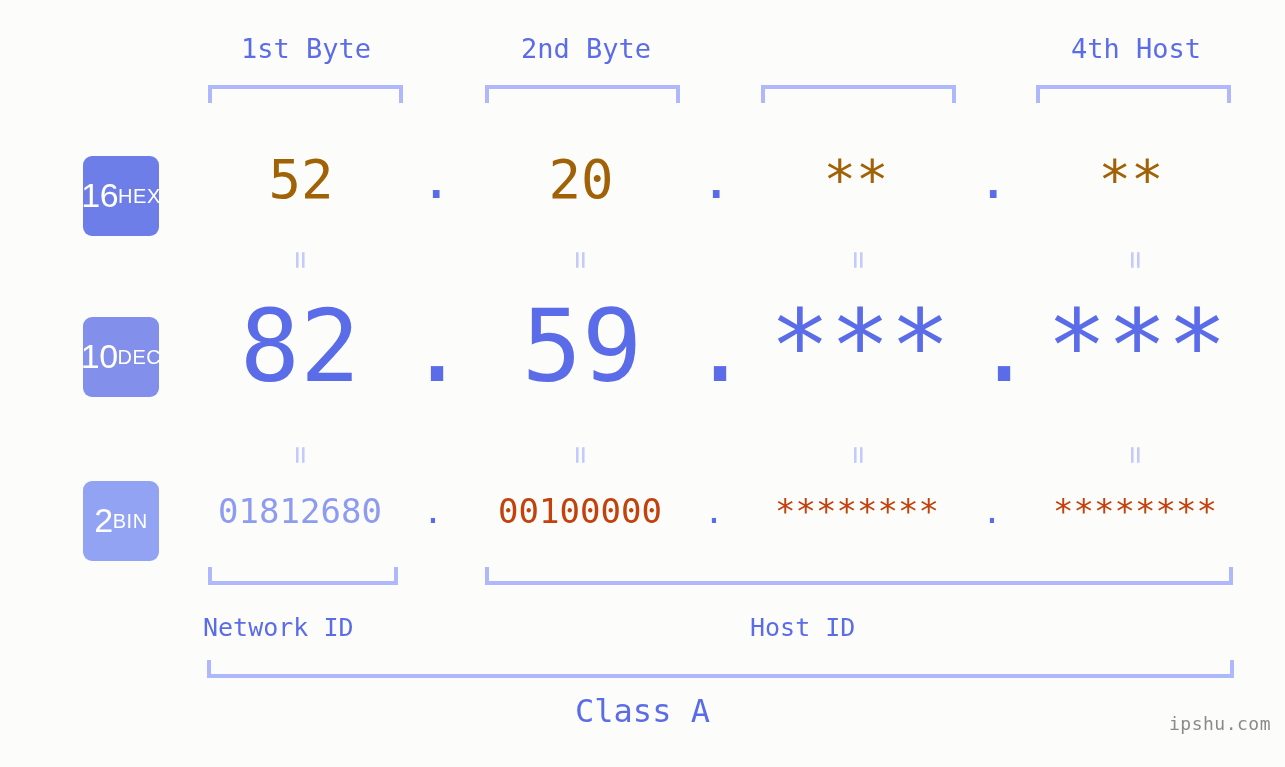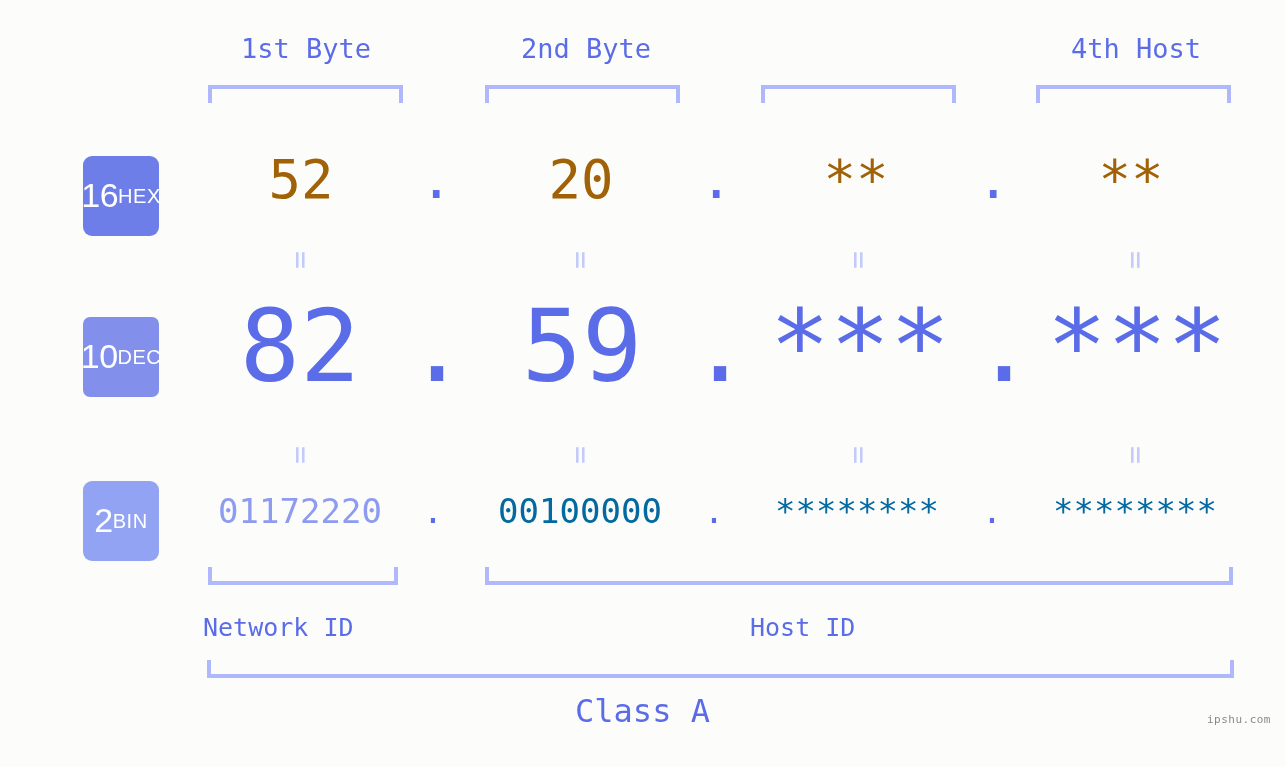--- a/index.html
+++ b/index.html
@@ -41,21 +41,21 @@
     letter-spacing: -0.5px;
     margin-bottom: 2px;
   }
   .badge .lbl {
     font-family: "Liberation Sans", sans-serif;
     font-size: 20px;
     font-weight: 400;
     letter-spacing: 0.5px;
   }
   #badge-hex { top: 156px; background: #6e7ee8; }
-  #badge-dec { top: 317px; background: #8290ec; border-radius: 7px; }
+  #badge-dec { top: 317px; background: #8290ec; }
   #badge-bin { top: 481px; background: #93a3f4; }
 
   
   .byte-label {
     position: absolute;
     top: 33px;
     font-family: "DejaVu Sans Mono", monospace;
     font-size: 27px;
     color: #5b6ce8;
     text-align: center;
@@ -122,21 +122,21 @@
     top: 494px;
     line-height: 1;
   }
   .bin-row .sep {
     position: absolute;
     font-size: 34px;
     color: #5b6ce8;
     top: 494px;
     line-height: 1;
   }
-  .bin-row .val.masked { color: #0369a1; }
+  .bin-row .val.masked { color: #c2410c; }
 
   
   .eq {
     position: absolute;
     width: 22px;
     height: 30px;
     transform: rotate(90deg);
     color: #c3cbfb;
     font-family: "DejaVu Sans Mono", monospace;
     font-size: 30px;
@@ -162,21 +162,21 @@
     font-family: "DejaVu Sans Mono", monospace;
     font-size: 32px;
     color: #5b6ce8;
   }
 
   #watermark {
     position: absolute;
     right: 14px;
     top: 713px;
     font-family: "DejaVu Sans Mono", monospace;
-    font-size: 11px;
+    font-size: 18px;
     color: #8a8a8a;
     letter-spacing: 0.5px;
   }
 </style>
 </head>
 <body>
 
 <div id="stage">
 
   <div class="byte-label" style="left:206px; width:200px;">1st Byte</div>
@@ -231,21 +231,21 @@
 
     <div class="val" style="left:1022px; width:230px;">***</div>
   </div>
 
   <div class="eq" style="left:290px; top:440px;">=</div>
   <div class="eq" style="left:570px; top:440px;">=</div>
   <div class="eq" style="left:848px; top:440px;">=</div>
   <div class="eq" style="left:1125px; top:440px;">=</div>
 
   <div class="bin-row">
-    <div class="val" style="left:200px; width:200px;">01172220</div>
+    <div class="val" style="left:200px; width:200px;">01812680</div>
     <div class="sep" style="left:420px; width:26px; text-align:center;">.</div>
 
     <div class="val masked" style="left:480px; width:200px;">00100000</div>
     <div class="sep" style="left:701px; width:26px; text-align:center;">.</div>
 
     <div class="val masked" style="left:757px; width:200px;">********</div>
     <div class="sep" style="left:979px; width:26px; text-align:center;">.</div>
 
     <div class="val masked" style="left:1035px; width:200px;">********</div>
   </div>

